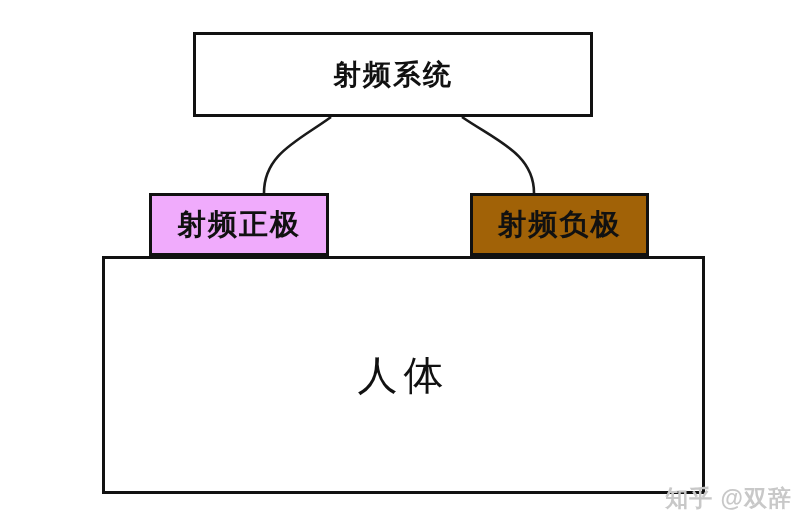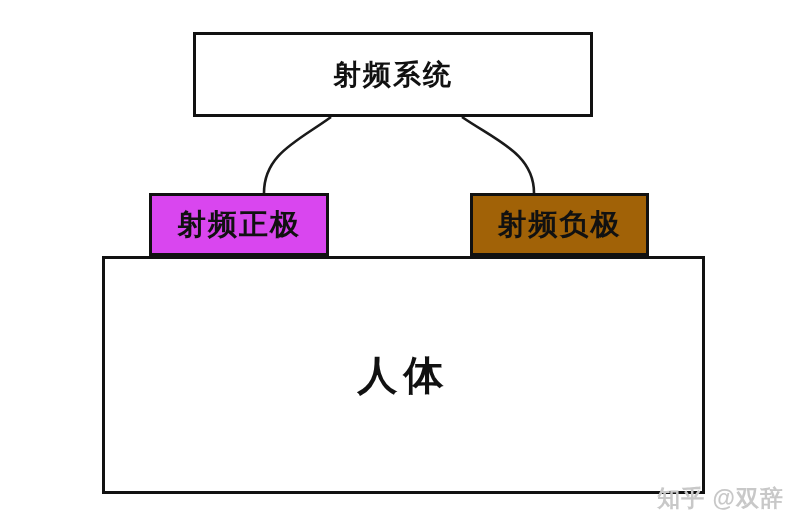--- a/index.html
+++ b/index.html
@@ -53,39 +53,39 @@
   .negative-box { left: 470px; width: 179px; }
   .body-box {
     left: 102px;
     top: 256px;
     width: 603px;
     height: 238px;
     z-index: 1;
   }
   .body-box .label {
     font-size: 40px;
-    font-weight: bold;
+    font-weight: normal;
     color: #111111;
     letter-spacing: 6px;
   }
   .connector-svg {
     position: absolute;
     left: 0;
     top: 0;
     width: 800px;
     height: 531px;
     pointer-events: none;
   }
   .connector-svg path {
     fill: none;
     stroke-width: 2.6px;
   }
   .watermark {
     position: absolute;
-    right: 16px;
+    right: 8px;
     top: 483px;
     font-size: 23px;
     font-weight: bold;
     color: #c8c8c8;
     letter-spacing: 1px;
     z-index: 3;
     white-space: nowrap;
   }
 </style>
 </head>
@@ -95,21 +95,21 @@
 
   <svg class="connector-svg" viewBox="0 0 800 531" xmlns="http://www.w3.org/2000/svg">
     <path d="M 331 117 C 298 141, 264 154, 264 193" style="stroke: rgb(26, 26, 26);"></path>
     <path d="M 462 117 C 497 141, 534 154, 534 193" style="stroke: rgb(26, 26, 26);"></path>
   </svg>
 
   <div class="box system-box">
     <span class="label">射频系统</span>
   </div>
 
-  <div class="box electrode-box positive-box" style="background-color: #d946ef;">
+  <div class="box electrode-box positive-box" style="background-color: #f0abfc;">
     <span class="label">射频正极</span>
   </div>
 
   <div class="box electrode-box negative-box" style="background-color: #a16207;">
     <span class="label">射频负极</span>
   </div>
 
   <div class="box body-box">
     <span class="label">人体</span>
   </div>

